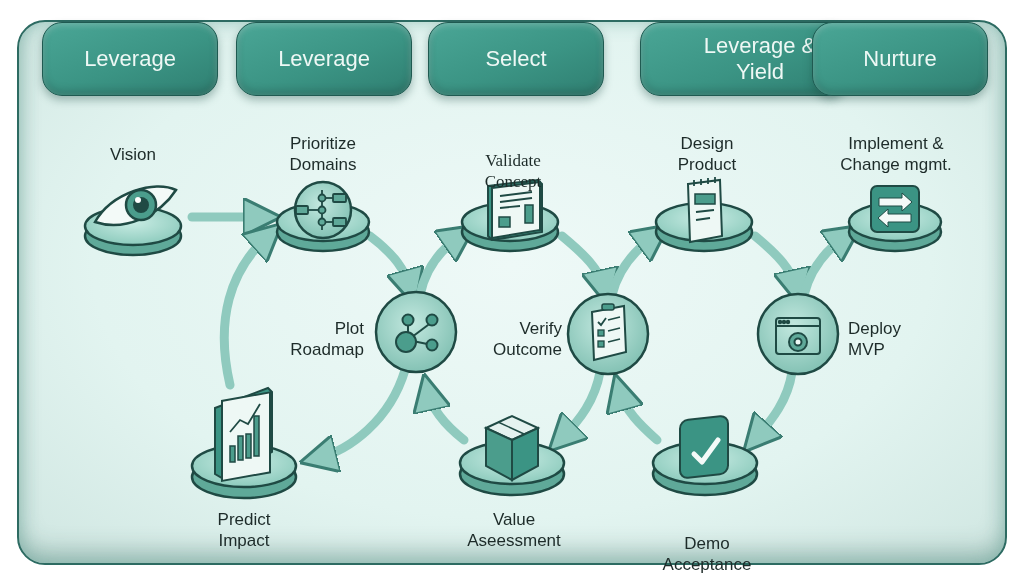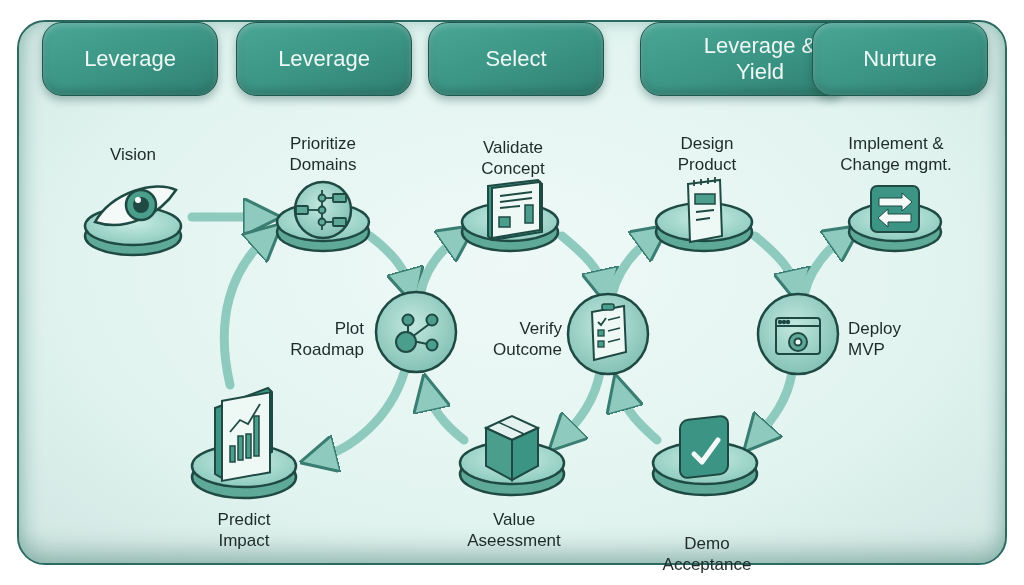--- a/index.html
+++ b/index.html
@@ -237,21 +237,21 @@
   </g>
 </svg>
 
 <div class="label center" style="left:133px; top:144px;">Vision</div>
 <div class="label center" style="left:323px; top:133px;">Prioritize
 Domains</div>
 <div class="label right" style="left:280px; width:84px; top:318px;">Plot
 Roadmap</div>
 <div class="label center" style="left:244px; top:509px;">Predict
 Impact</div>
-<div class="label center" style="left:513px; top:137px;">Validate
+<div class="label center" style="left:513px; top:150px;font-family:Liberation Serif, serif;">Validate
 Concept</div>
 <div class="label right" style="left:470px; width:92px; top:318px;">Verify
 Outcome</div>
 <div class="label center" style="left:514px; top:509px;">Value
 Aseessment</div>
 <div class="label center" style="left:707px; top:133px;">Design
 Product</div>
 <div class="label center" style="left:707px; top:509px;margin-top:24px;">Demo
 Acceptance</div>
 <div class="label left" style="left:848px; top:318px;">Deploy

